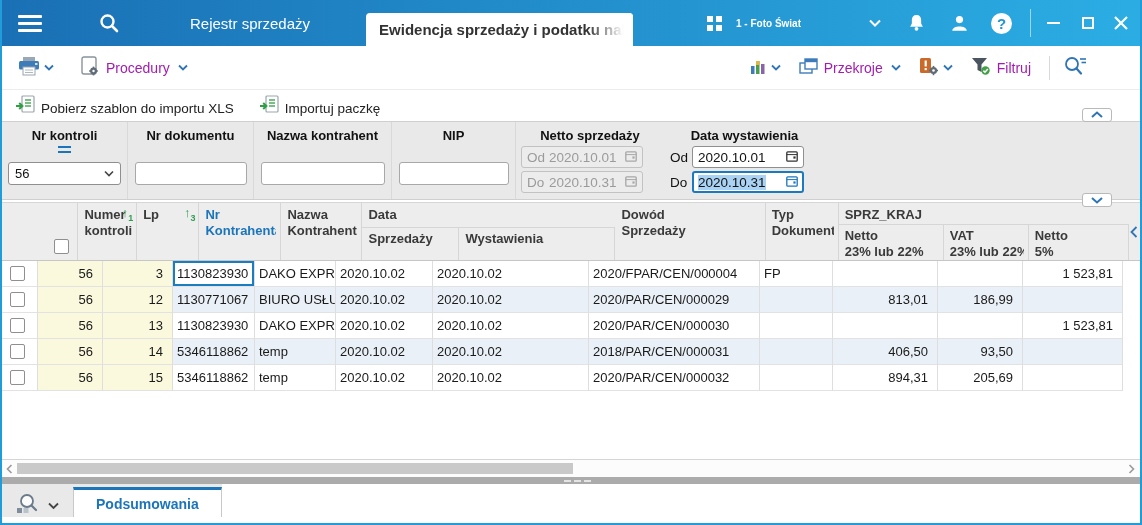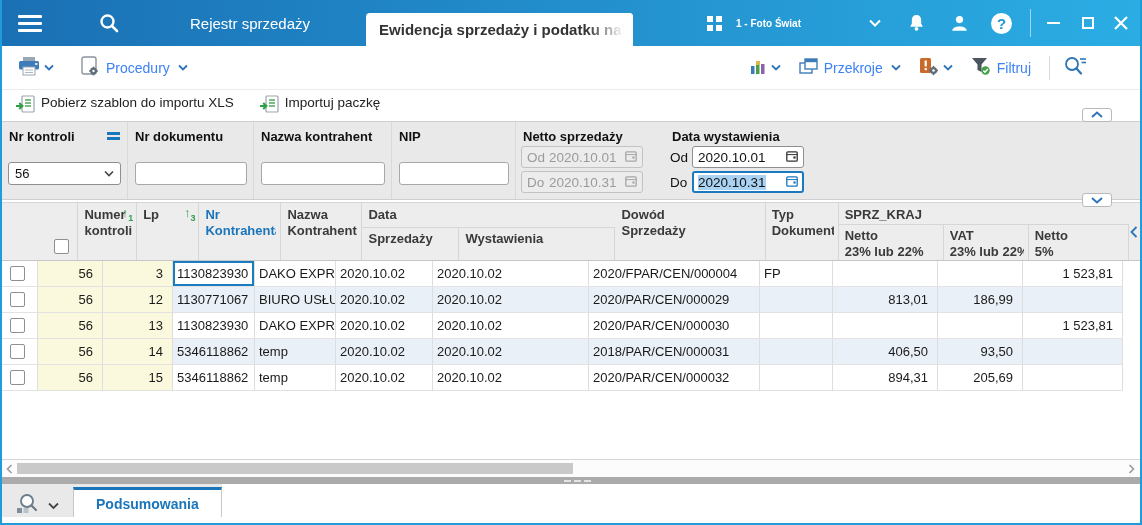--- a/index.html
+++ b/index.html
@@ -37,42 +37,42 @@
   .ic-bell{ margin-left:26px; } .ic-user{ margin-left:24px; }
   .help-badge{ margin-left:22px; width:21px; height:21px; border-radius:50%; background:#fff;
     color:#1f97d4; font-weight:bold; font-size:15px; display:flex; align-items:center; justify-content:center; }
   .tb-divider{ margin-left:18px; width:1px; height:28px; background:rgba(255,255,255,.55); }
   .win-min{ margin-left:16px; width:13px; height:2px; background:#fff; }
   .win-max{ margin-left:22px; width:12px; height:12px; border:2px solid #fff; }
   .win-close{ margin-left:20px; display:flex; }
 
   
   .toolbar{ height:44px; flex:0 0 44px; background:#fff; display:flex; align-items:center;
-    border-bottom:1px solid #ececec; font-size:14px; color:#3b82f6; }
+    border-bottom:1px solid #ececec; font-size:14px; color:#a21caf; }
   .tool-btn{ display:flex; align-items:center; cursor:pointer; }
   .tool-label{ margin:0 4px 0 6px; white-space:nowrap; }
   .chev{ display:flex; margin-left:4px; }
   .toolbar-right{ margin-left:auto; display:flex; align-items:center; padding-right:52px; }
   .tr-gap{ width:18px; }
   .tool-divider{ width:1px; height:24px; background:#d9d9d9; margin:0 14px; }
 
   
   .importbar{ height:31px; flex:0 0 31px; background:#fff; display:flex; align-items:center;
     font-size:13.5px; color:#222; padding-left:8px; }
-  .imp-btn{ display:flex; align-items:flex-start; margin-right:20px; cursor:pointer; }
+  .imp-btn{ display:flex; align-items:flex-end; margin-right:20px; cursor:pointer; }
   .imp-btn span{ margin-left:6px; white-space:nowrap; }
 
   
   .filterpanel{ height:79px; flex:0 0 79px; background:#e9e9e9; border-top:1px solid #cfcfcf;
     border-bottom:1px solid #cfcfcf; display:flex; font-size:13px; color:#111; position:relative; }
   .fcol{ padding-top:6px; }
   .fcol.bordered{ border-right:1px solid #d9d9d9; }
   .w1{ width:126px; } .w2{ width:126px; } .w3{ width:138px; } .w4{ width:124px; }
   .w5{ width:148px; padding-left:5px; } .w6{ width:160px; padding-left:6px; }
-  .flabel-row{ display:flex; align-items:center; justify-content:space-between; padding:0 7px; height:16px; }
+  .flabel-row{ display:flex; align-items:center; justify-content:space-between; padding:0 7px; height:16px;flex-direction:column; }
   .flabel{ font-weight:bold; white-space:nowrap; }
   .equals-icon i{ display:block; width:13px; height:2.5px; background:#1b75bb; margin:2.5px 0; }
   .fselect{ margin:18px 6px 0 6px; height:23px; background:#fff; border:1px solid #8f8f8f; border-radius:3px;
     display:flex; align-items:center; padding:0 6px; cursor:pointer; }
   .fselect span{ flex:1; }
   .ftext{ margin:18px 6px 0 7px; width:calc(100% - 13px); height:23px; background:#fff;
     border:1px solid #a8a8a8; border-radius:3px; font:13px "Liberation Sans",sans-serif; padding:0 5px; }
   .daterow{ display:flex; align-items:center; margin-top:3px; height:22px; }
   .dprefix{ width:22px; font-size:13.5px; color:#111; }
   .datebox{ height:22px; background:#fff; border:1px solid #8f8f8f; border-radius:3px;

